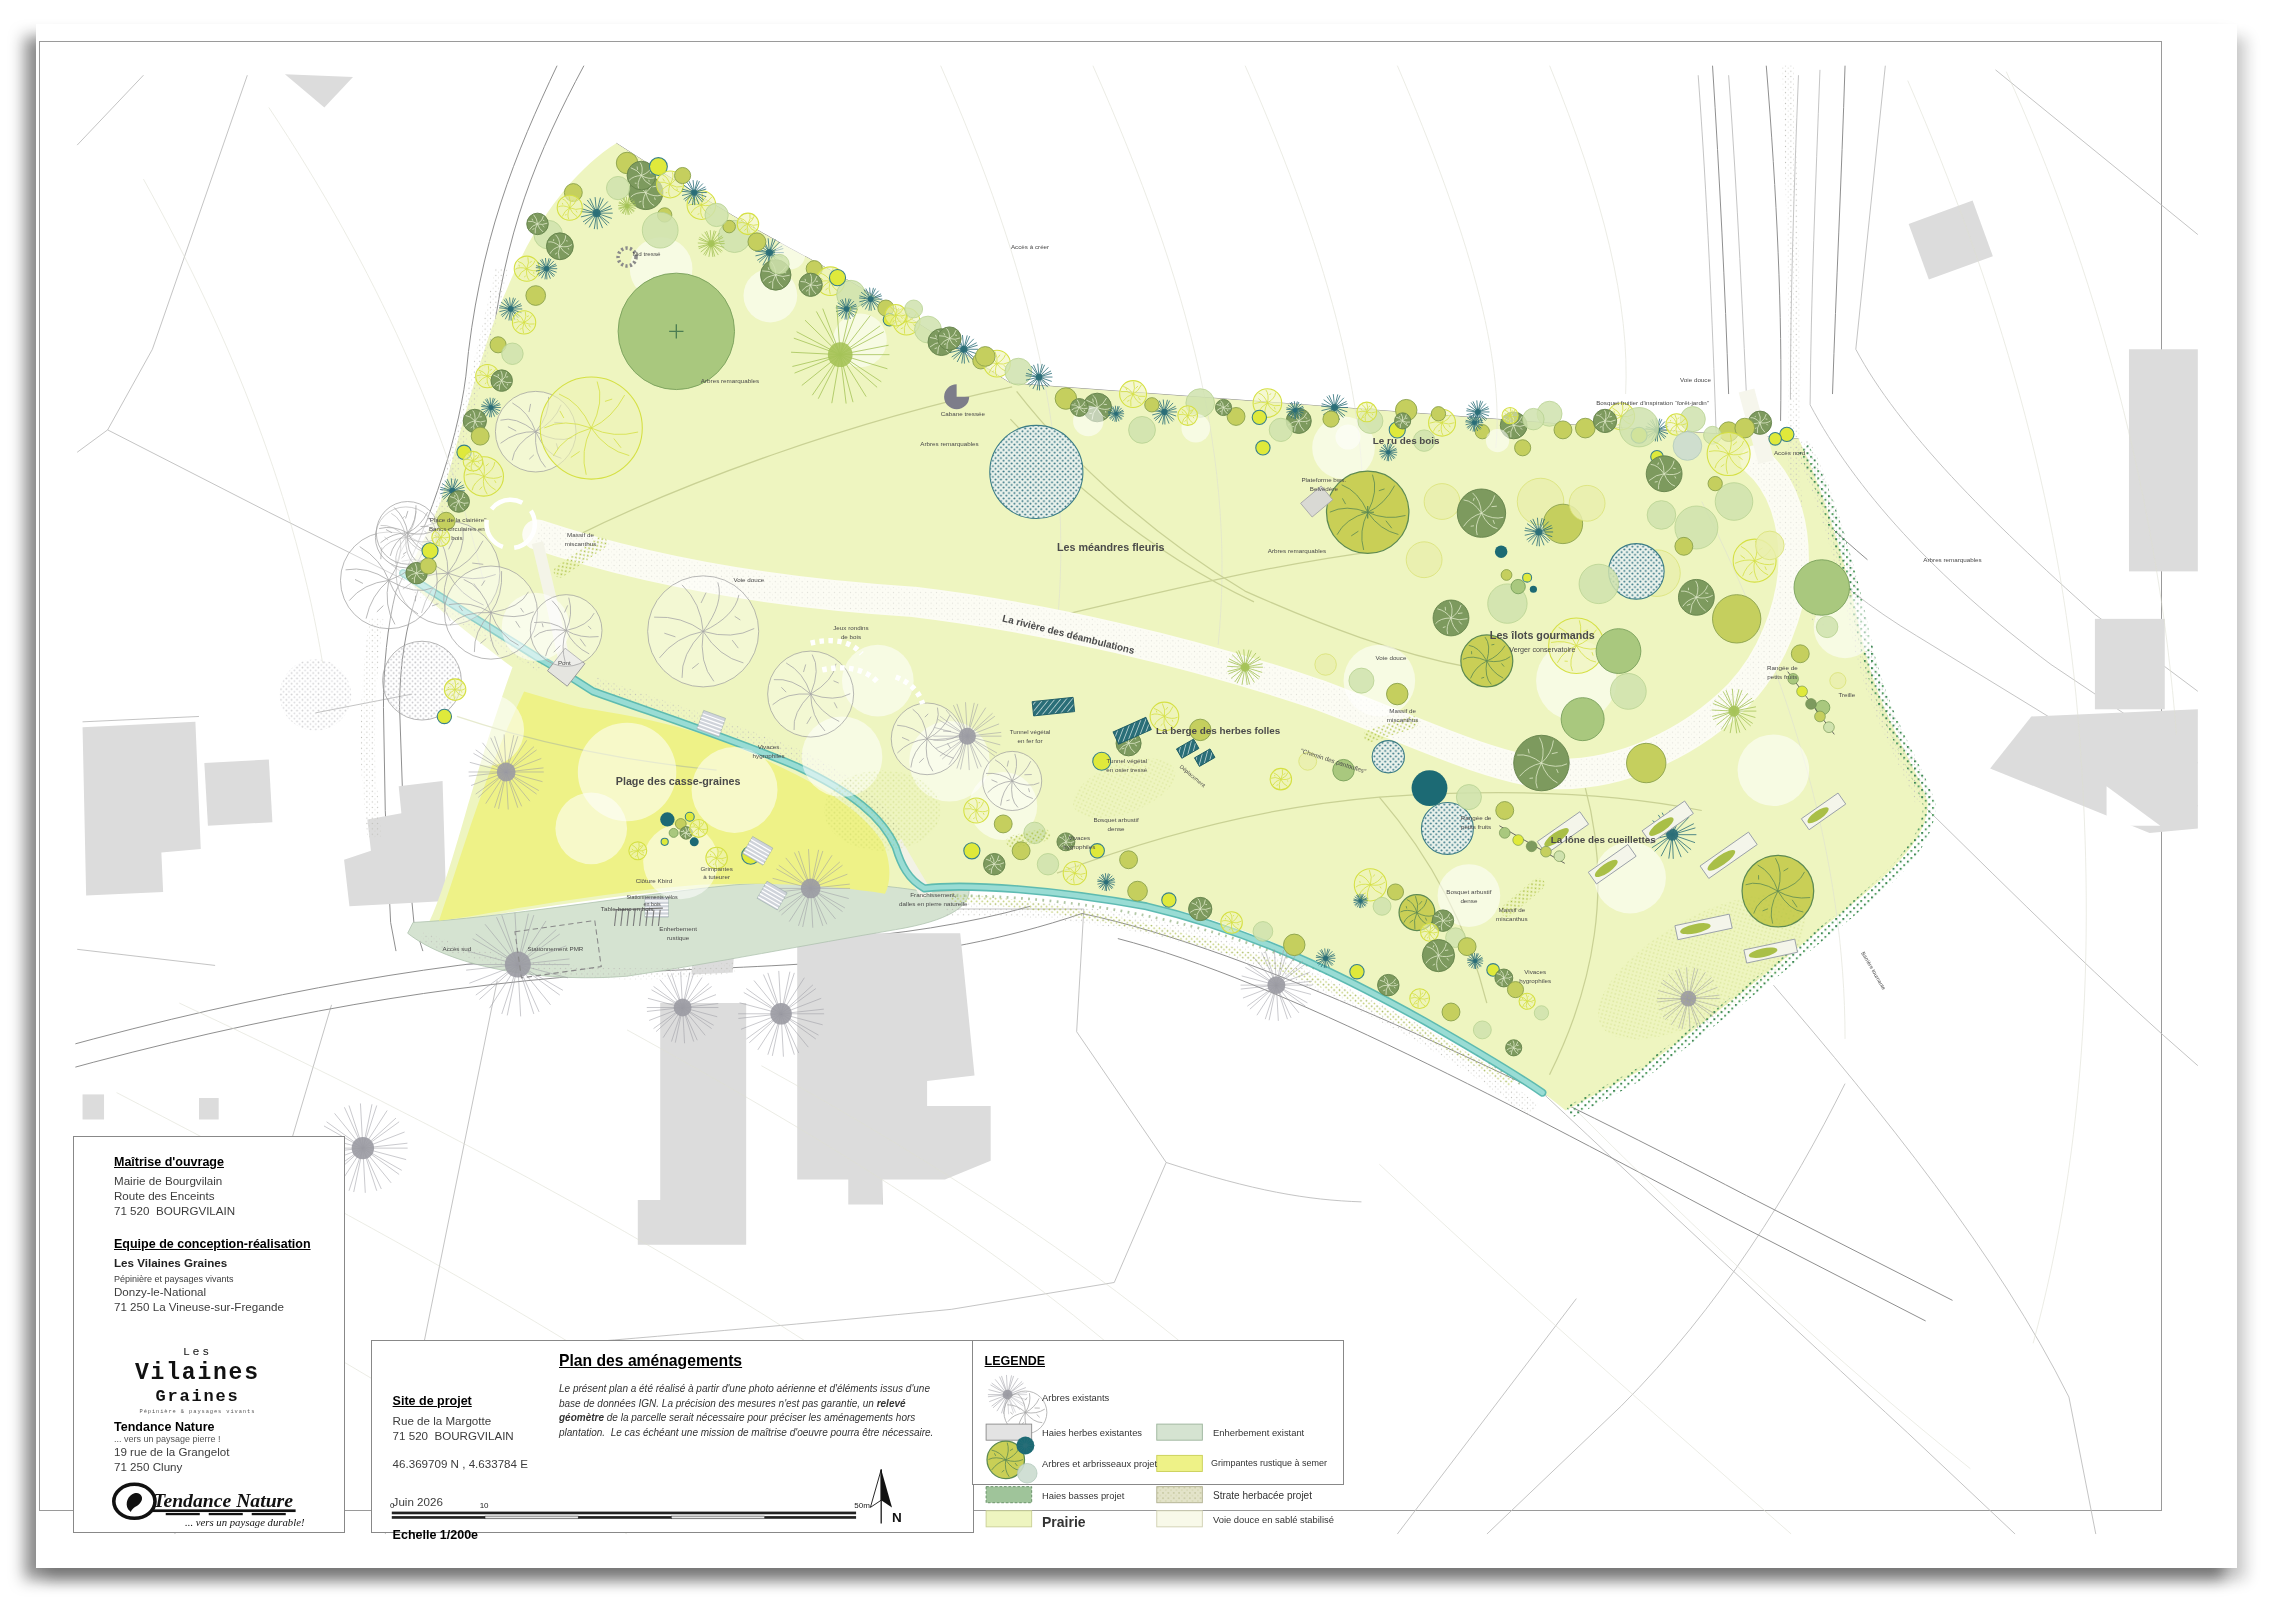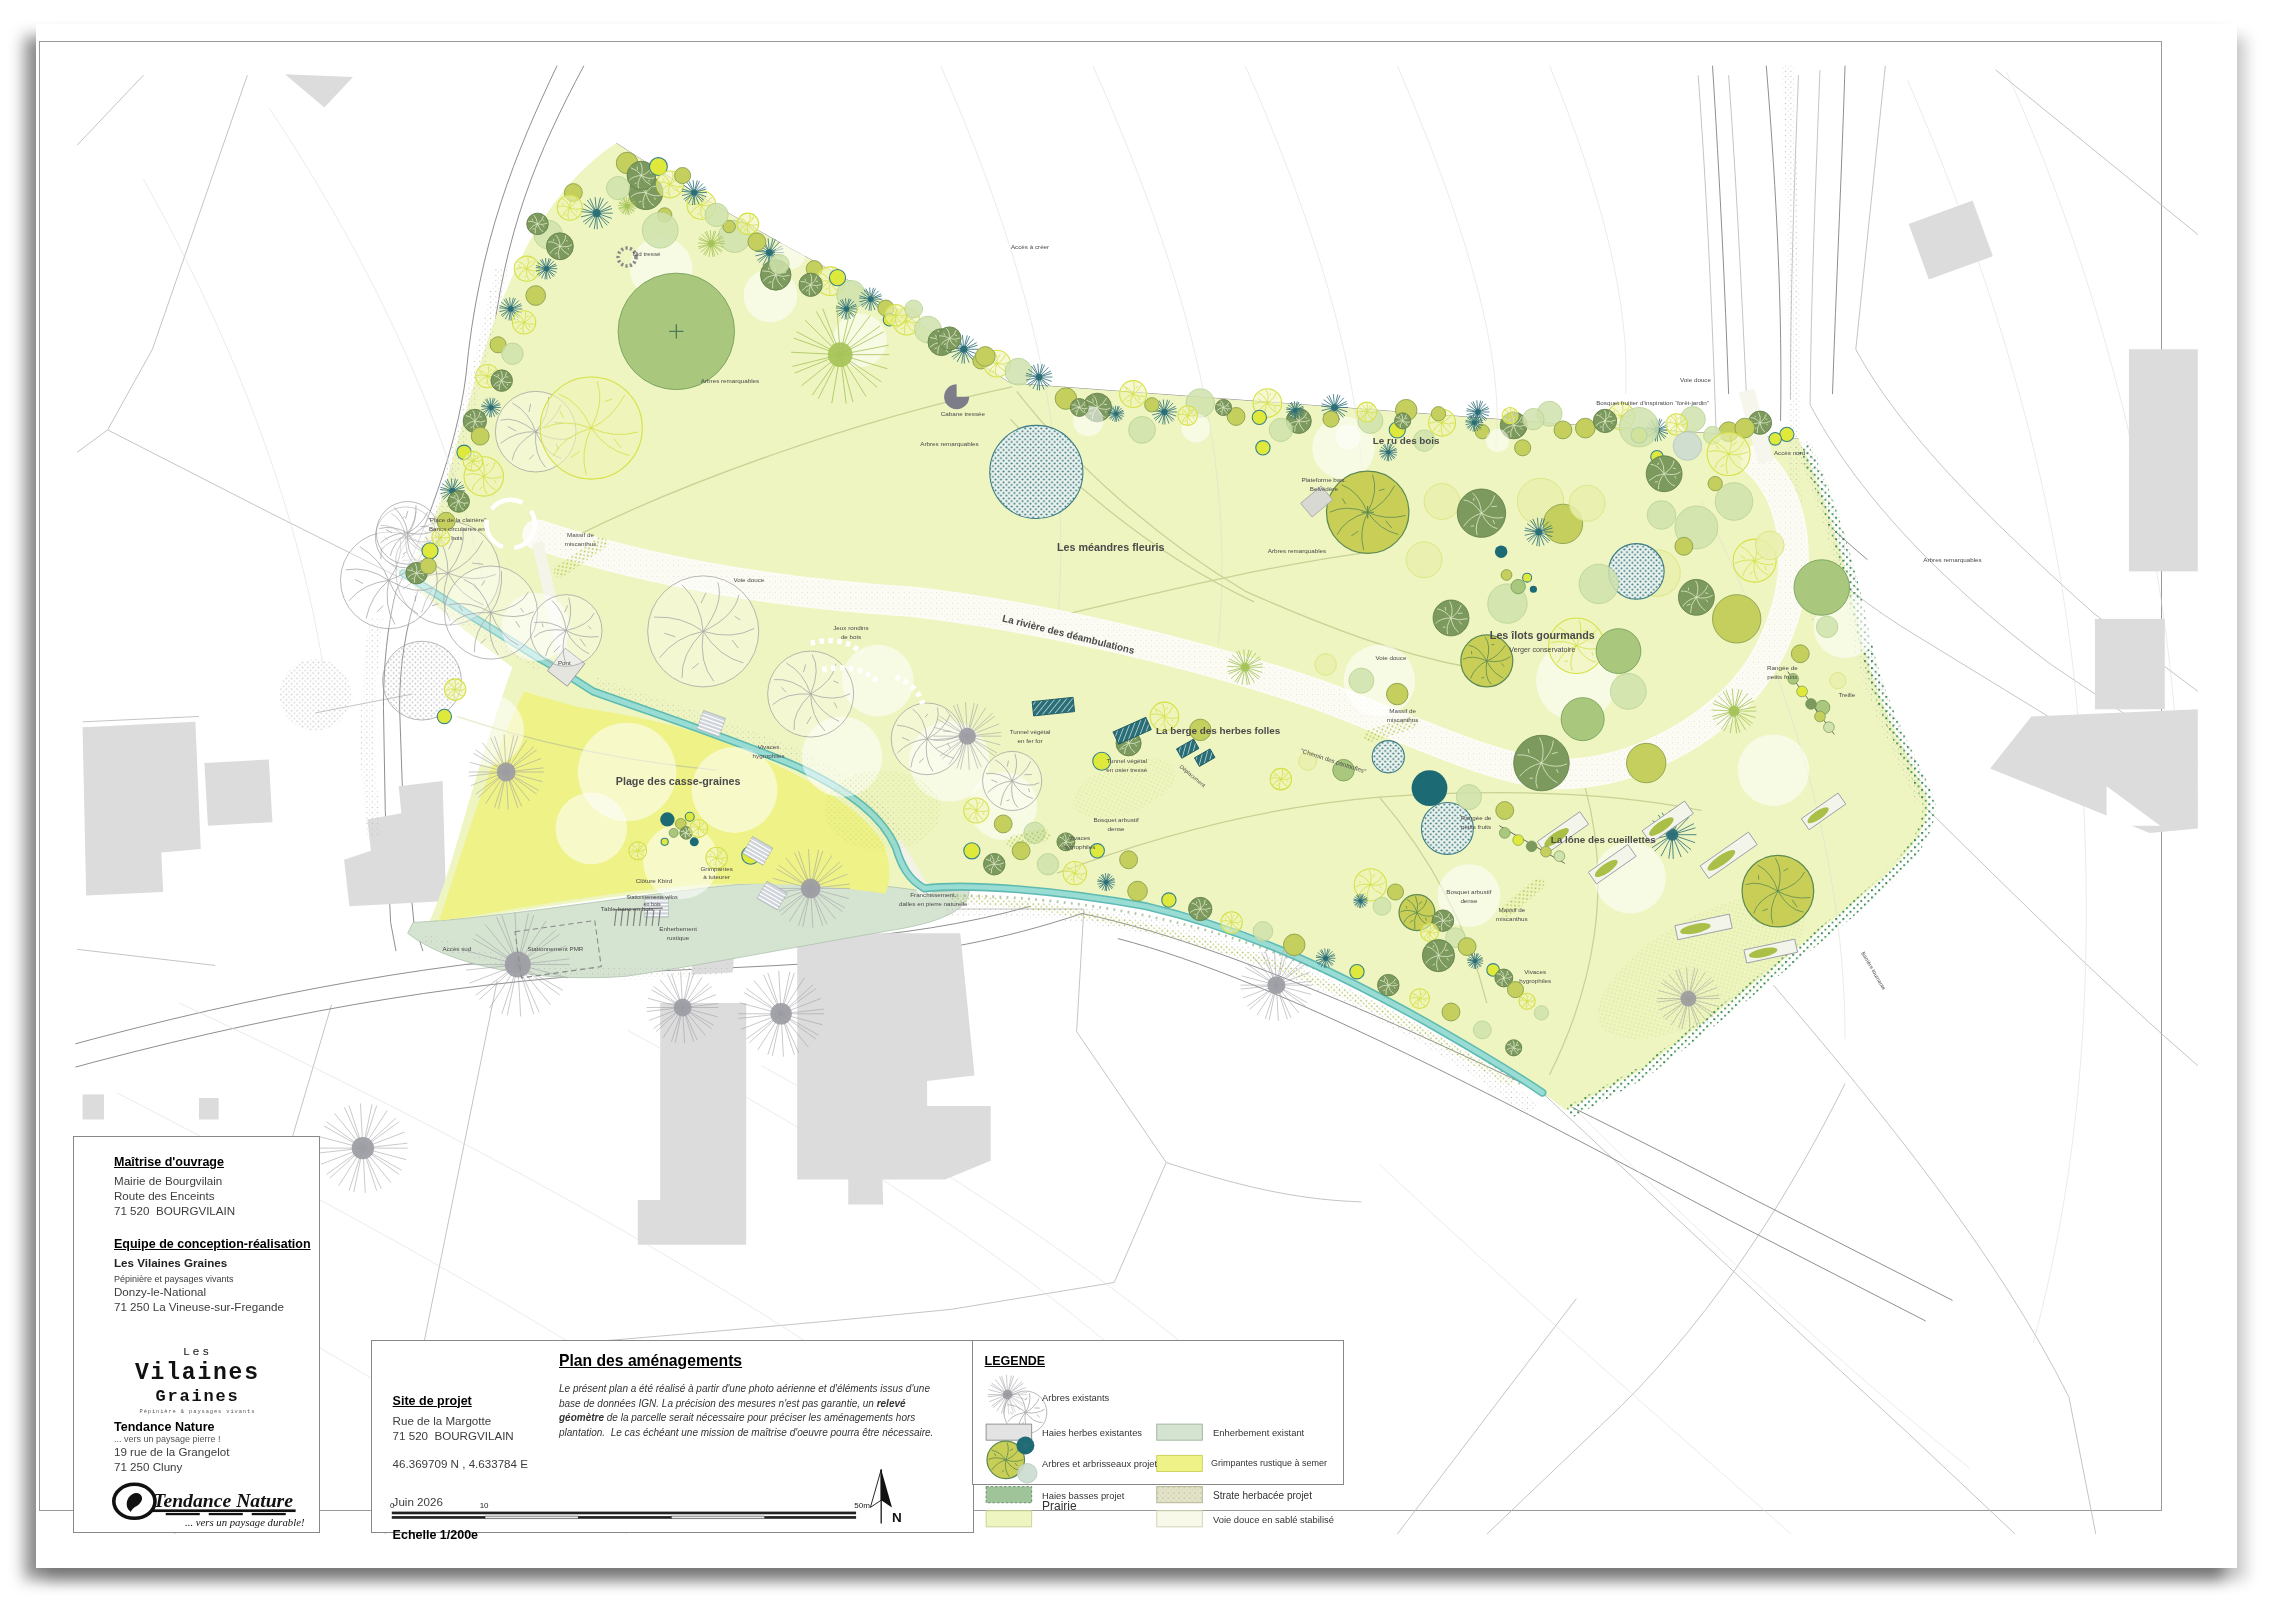--- a/index.html
+++ b/index.html
@@ -2939,21 +2939,21 @@
 <text x="620" y="1062" font-size="7" fill="#4a4a4a" text-anchor="middle">Stationnement PMR</text>
 <text x="728" y="1004" font-size="6" fill="#4a4a4a" text-anchor="middle">Stationnements vélos</text>
 <text x="728" y="1012" font-size="6" fill="#4a4a4a" text-anchor="middle">en bois</text>
 <text x="2090" y="1085" font-size="6" fill="#4a4a4a" text-anchor="middle" transform="rotate(60 2090 1085)">Barrière tournante</text>
 <text x="1488" y="852" font-size="7" fill="#4a4a4a" text-anchor="middle" transform="rotate(18 1488 852)">"Chemin des pantoufles"</text>
 <text x="1330" y="868" font-size="6" fill="#4a4a4a" text-anchor="middle" transform="rotate(40 1330 868)">Déplacement</text>
 </g>
 </g>
 </svg>
 
-<div class="box" style="left:73px;top:1136px;width:247px;height:397px;">
+<div class="box" style="left:73px;top:1136px;width:272px;height:397px;">
   <div style="position:absolute;left:40px;top:18px;width:224px;">
 
     <div class="u" style="font-weight:bold;font-size:12.5px;">Maîtrise d'ouvrage</div>
 
     <div style="font-size:11.6px;color:#3c3c3c;margin-top:5.4px;line-height:1.28;">Mairie de Bourgvilain<br>Route des Enceints<br>71 520&nbsp; BOURGVILAIN</div>
 
     <div class="u" style="font-weight:bold;font-size:12.5px;margin-top:18px;">Equipe de conception-réalisation</div>
 
     <div style="font-size:11.6px;color:#3c3c3c;margin-top:5.4px;line-height:1.26;"><b style="color:#222;">Les Vilaines Graines</b><br>
     <span style="font-size:9px;">Pépinière et paysages vivants</span><br>Donzy-le-National<br>71 250 La Vineuse-sur-Fregande</div>
@@ -3127,19 +3127,19 @@
     <rect x="205" y="128" width="51" height="18" fill="#eef287" stroke="#c9cf55" stroke-width="1"></rect>
 
     <rect x="205" y="163" width="51" height="18" fill="url(#beige)" stroke="#b0b090" stroke-width="1"></rect>
 
     <rect x="205" y="190" width="51" height="18" fill="#f8f9e9" stroke="#cfcfb0" stroke-width="1"></rect>
   </svg>
   <div style="position:absolute;left:69px;top:51px;font-size:9.4px;color:#333;white-space:nowrap;">Arbres existants</div>
   <div style="position:absolute;left:69px;top:86px;font-size:9.4px;color:#333;white-space:nowrap;">Haies herbes existantes</div>
   <div style="position:absolute;left:69px;top:117px;font-size:9.4px;color:#333;white-space:nowrap;">Arbres et arbrisseaux projet</div>
   <div style="position:absolute;left:69px;top:149px;font-size:9.4px;color:#333;white-space:nowrap;">Haies basses projet</div>
-  <div style="position:absolute;left:69px;top:158px;font-size:12px;color:#333;white-space:nowrap;">Prairie</div>
+  <div style="position:absolute;left:69px;top:173px;font-size:14px;color:#333;white-space:nowrap;font-weight:bold;">Prairie</div>
   <div style="position:absolute;left:240px;top:86px;font-size:9.4px;color:#333;white-space:nowrap;">Enherbement existant</div>
   <div style="position:absolute;left:238px;top:117px;font-size:9px;color:#333;white-space:nowrap;">Grimpantes rustique à semer</div>
   <div style="position:absolute;left:240px;top:149px;font-size:10px;color:#333;white-space:nowrap;">Strate herbacée projet</div>
   <div style="position:absolute;left:240px;top:173px;font-size:9.4px;color:#333;white-space:nowrap;">Voie douce en sablé stabilisé</div>
 </div>
 
 
 </body></html>

